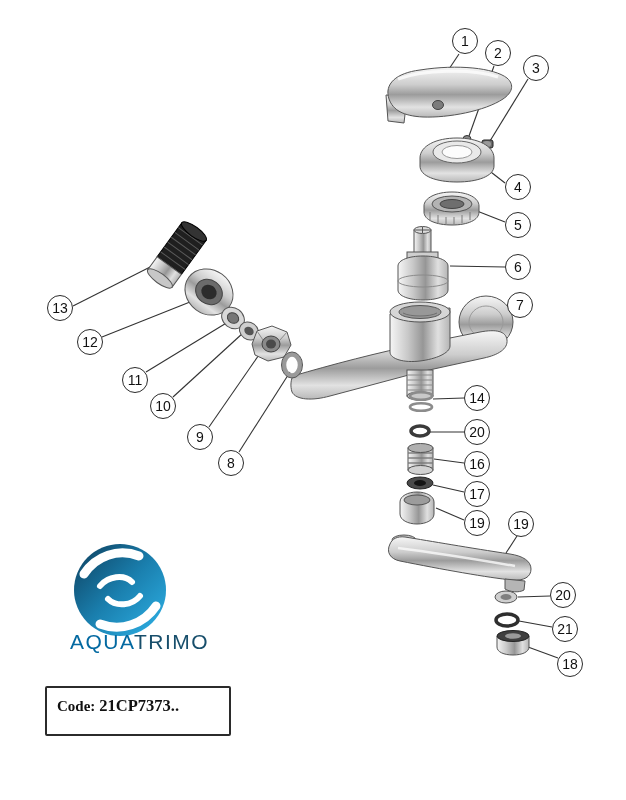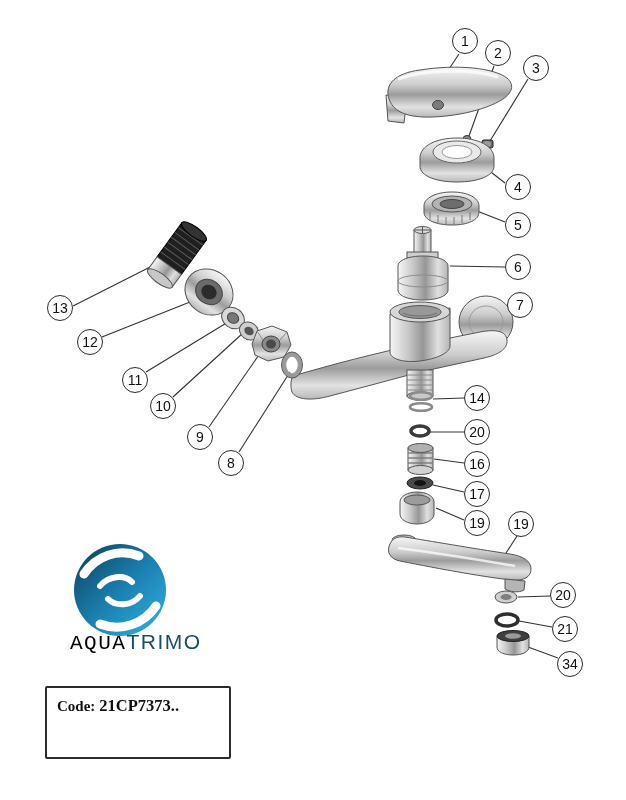--- a/index.html
+++ b/index.html
@@ -4,23 +4,23 @@
 <style>
   html,body{margin:0;padding:0;background:#fff;}
   .stage{position:relative;width:626px;height:800px;background:#fff;overflow:hidden;
          font-family:"Liberation Sans",sans-serif;}
   .drawing{position:absolute;left:0;top:0;}
   .callout{position:absolute;width:26px;height:26px;border:1.6px solid #2b2b2b;border-radius:50%;
            background:#fff;display:flex;align-items:center;justify-content:center;
            font-size:14px;font-weight:400;color:#111;box-sizing:border-box;}
   .logo-text{position:absolute;left:70px;top:630px;font-size:21px;letter-spacing:1.5px;
              font-weight:400;font-family:"Liberation Sans",sans-serif;}
-  .logo-text .aqua{color:#000000;font-family:Liberation Mono, monospace;}
+  .logo-text .aqua{color:#0369a1;}
   .logo-text .trimo{color:#174e6b;}
-  .info-box{position:absolute;left:45px;top:686px;width:186px;height:73px;border:2px solid #2b2b2b;
+  .info-box{position:absolute;left:45px;top:686px;width:186px;height:50px;border:2px solid #2b2b2b;
             border-radius:2px;background:#fff;padding:7px 10px;box-sizing:border-box;
             font-family:"Liberation Serif",serif;color:#111;}
   .info-line{line-height:21px;white-space:nowrap;}
   .info-line .lbl{font-weight:bold;font-size:15px;}
   .info-line .val{font-weight:bold;font-size:16.5px;}
 </style>
 </head>
 <body>
 
 <div class="stage">
@@ -257,21 +257,21 @@
   <div class="callout" style="left:77px;top:329px">12</div>
   <div class="callout" style="left:47px;top:295px">13</div>
   <div class="callout" style="left:464px;top:385px">14</div>
   <div class="callout" style="left:464px;top:419px">20</div>
   <div class="callout" style="left:464px;top:451px">16</div>
   <div class="callout" style="left:464px;top:481px">17</div>
   <div class="callout" style="left:464px;top:510px">19</div>
   <div class="callout" style="left:508px;top:511px">19</div>
   <div class="callout" style="left:550px;top:582px">20</div>
   <div class="callout" style="left:552px;top:616px">21</div>
-  <div class="callout" style="left:557px;top:651px">34</div>
+  <div class="callout" style="left:557px;top:651px">18</div>
 
   <div class="logo-text">
     <span class="aqua">AQUA</span><span class="trimo">TRIMO</span>
   </div>
 
   <div class="info-box">
     <div class="info-line">
       <span class="lbl">Code:</span>
       <span class="val">21CP7373..</span>
     </div>

